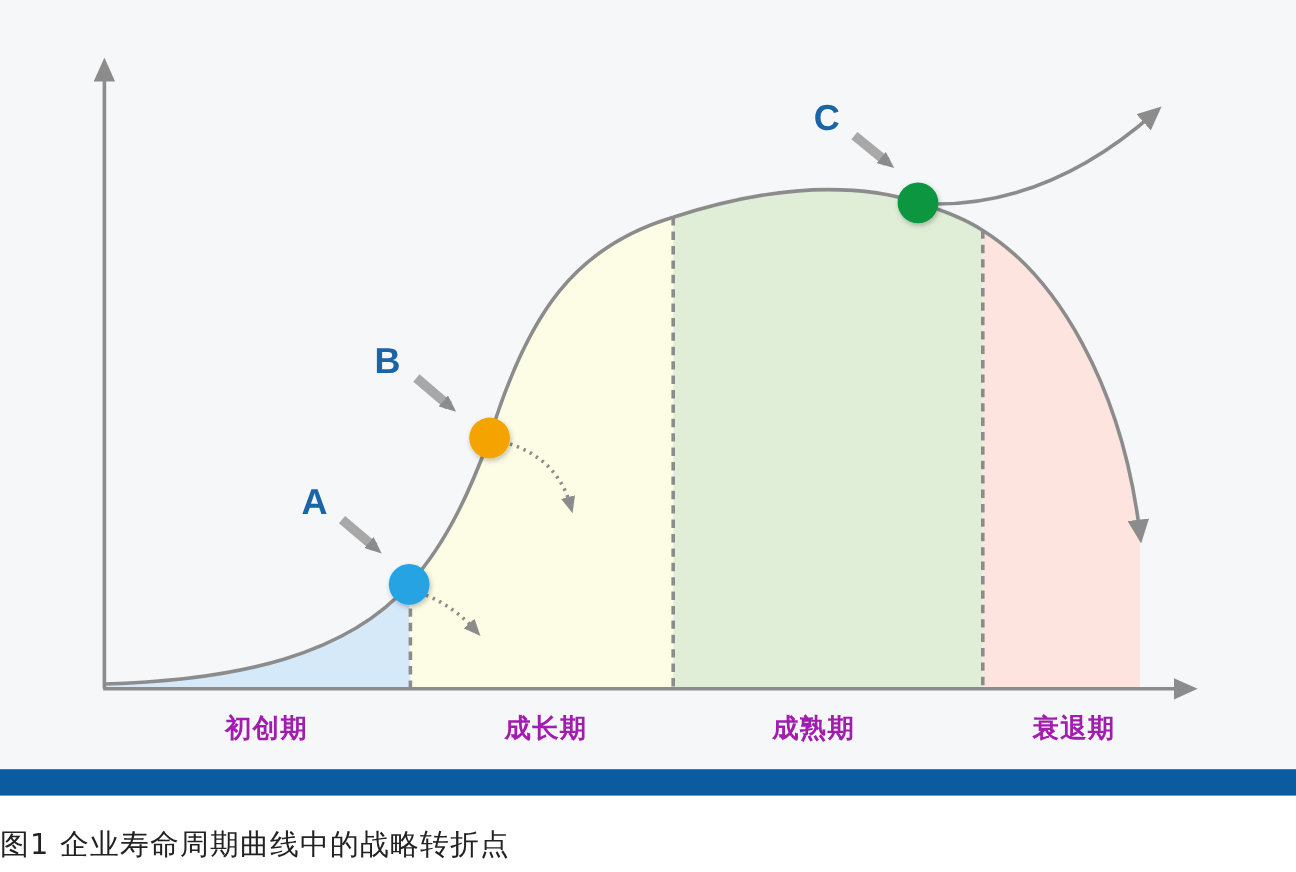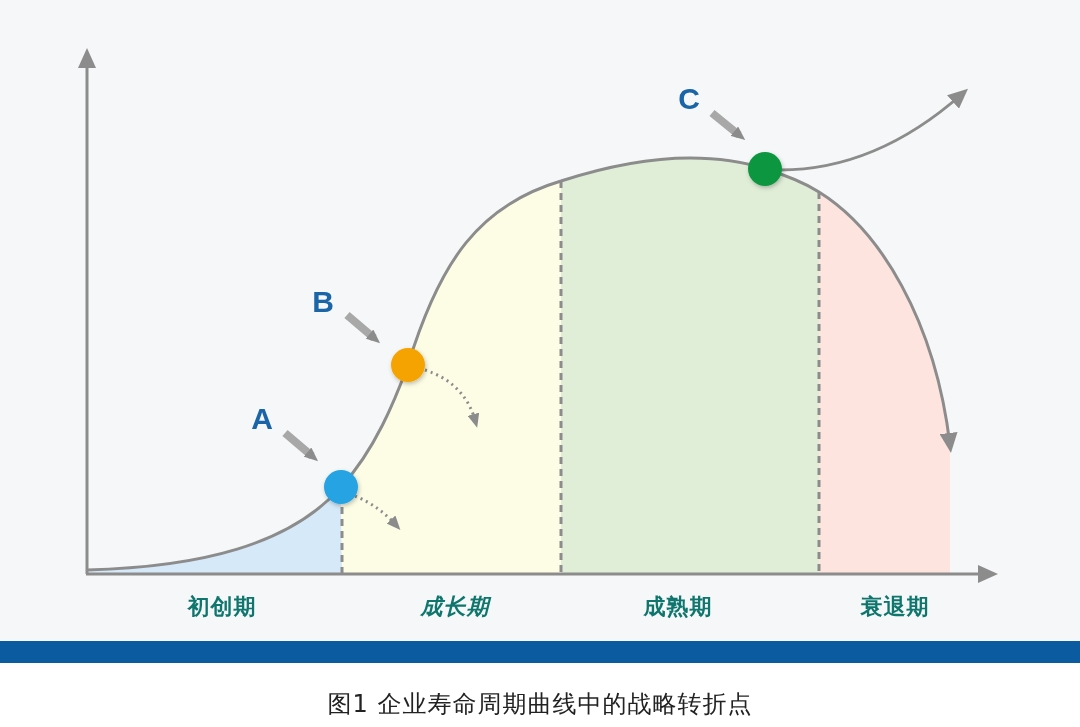--- a/index.html
+++ b/index.html
@@ -1,25 +1,25 @@
 <!DOCTYPE html>
 <html><head>
 <meta charset="utf-8">
 <style>
   html, body { margin: 0; padding: 0; }
   body { width: 1080px; height: 727px; background: #ffffff; position: relative; overflow: hidden;
          font-family: "DejaVu Sans", "Liberation Sans", sans-serif; }
   .panel { position: absolute; left: 0; top: 0; width: 1080px; height: 641px; background: #f6f7f8; }
   .band { position: absolute; left: 0; top: 641px; width: 1080px; height: 22px; background: #0b5ba1; }
   svg.diagram { position: absolute; left: 0; top: 0; }
-  .phase-label { position: absolute; top: 592px; font-size: 22px; font-weight: bold; color: #0f766e;
+  .phase-label { position: absolute; top: 592px; font-size: 22px; font-weight: bold; color: #a21caf;
                  transform: translateX(-50%); white-space: nowrap; letter-spacing: 1px; }
   .point-label { position: absolute; font-size: 30px; font-weight: bold; color: #1a64a8;
                  transform: translate(-50%, -50%); font-family: "Liberation Sans", sans-serif; }
-  .caption { position: absolute; left: 0; width: 1080px; top: 688px; text-align: center;
+  .caption { position: absolute; left: 0; width: 1080px; top: 688px; text-align: left;
              font-size: 24px; color: #222; letter-spacing: 1px; }
 </style>
 </head>
 <body>
 
 <div class="panel"></div>
 
 <svg class="diagram" width="1080" height="641" viewBox="0 0 1080 641">
   <defs>
     <marker id="arrowGray" markerWidth="10" markerHeight="10" refX="5" refY="5" orient="auto" markerUnits="userSpaceOnUse">
@@ -62,19 +62,19 @@
   <circle cx="341" cy="487" r="17" fill="#27a3e3" filter="url(#shadow)"></circle>
   <circle cx="408" cy="365" r="17" fill="#f5a300" filter="url(#shadow)"></circle>
   <circle cx="765" cy="169" r="17" fill="#0f9640" filter="url(#shadow)"></circle>
 </svg>
 
 <div class="point-label" style="left:262px; top:419px;">A</div>
 <div class="point-label" style="left:323px; top:302px;">B</div>
 <div class="point-label" style="left:689px; top:99px;">C</div>
 
 <div class="phase-label" style="left:222px;">初创期</div>
-<div class="phase-label" style="left:455px;font-style:italic;">成长期</div>
+<div class="phase-label" style="left:455px;">成长期</div>
 <div class="phase-label" style="left:678px;">成熟期</div>
 <div class="phase-label" style="left:895px;font-family:Liberation Mono, monospace;">衰退期</div>
 
 <div class="band"></div>
 
 <div class="caption">图1  企业寿命周期曲线中的战略转折点</div>
 
 </body></html>

